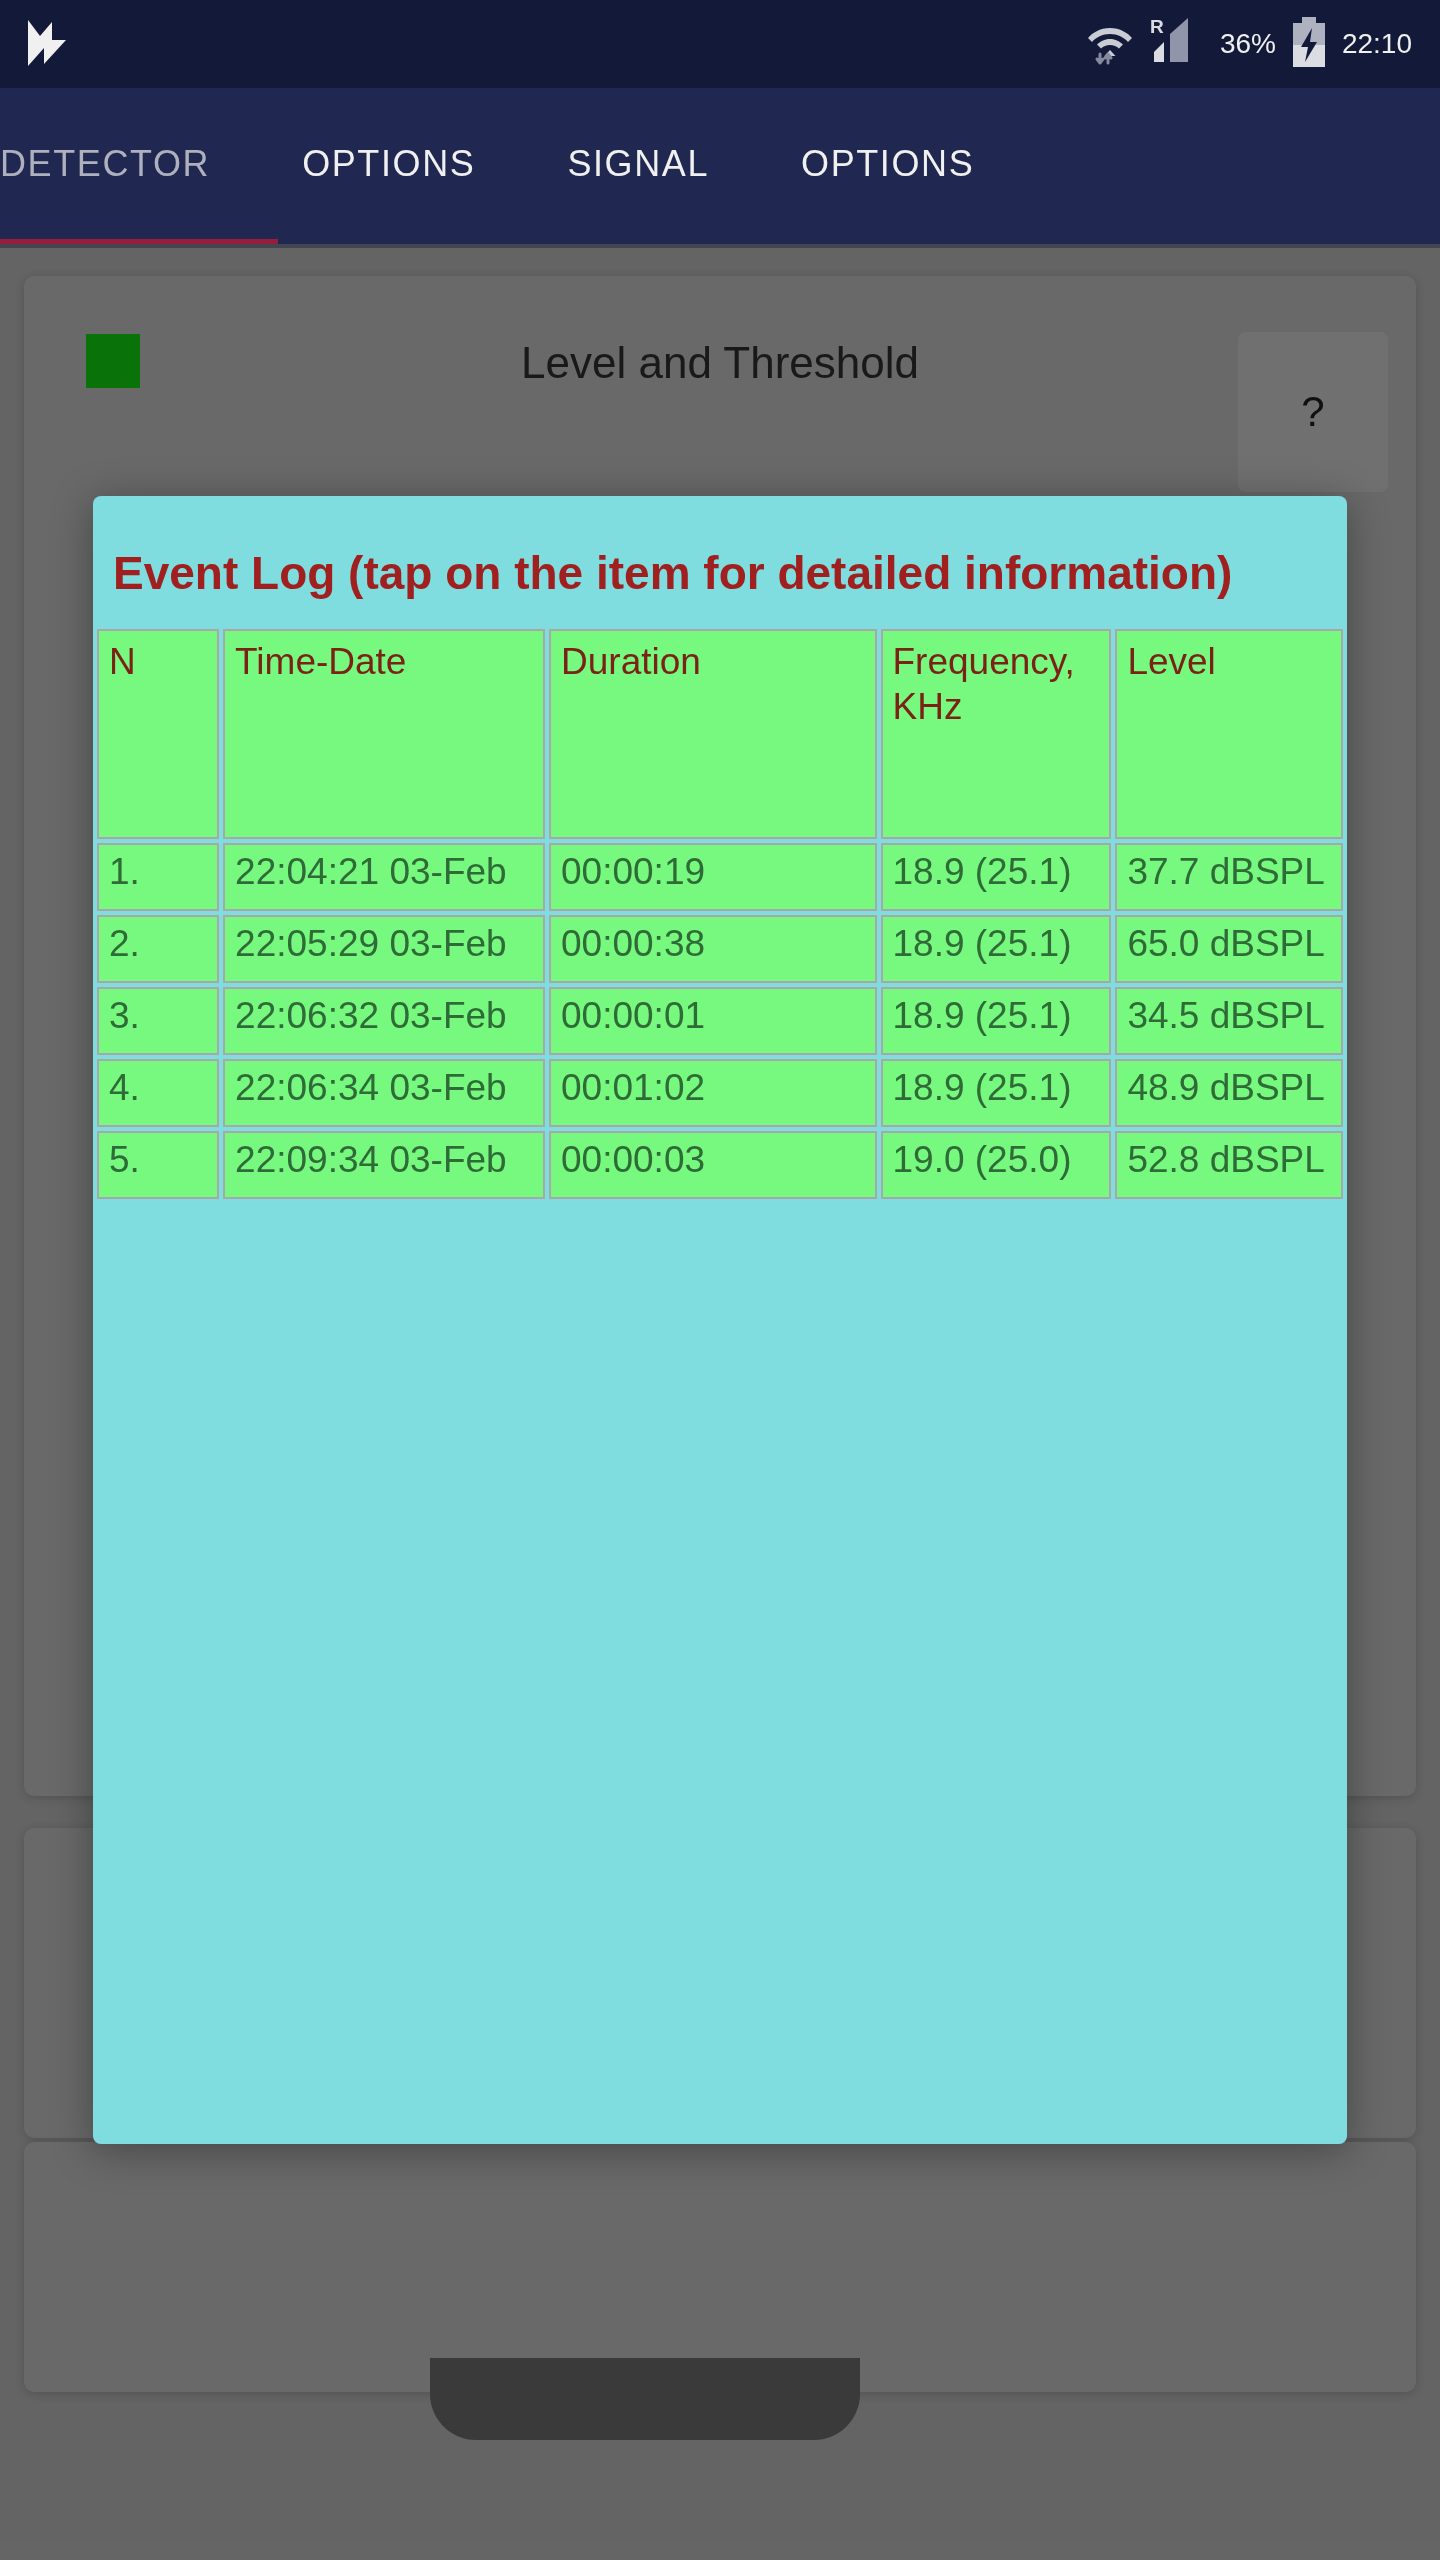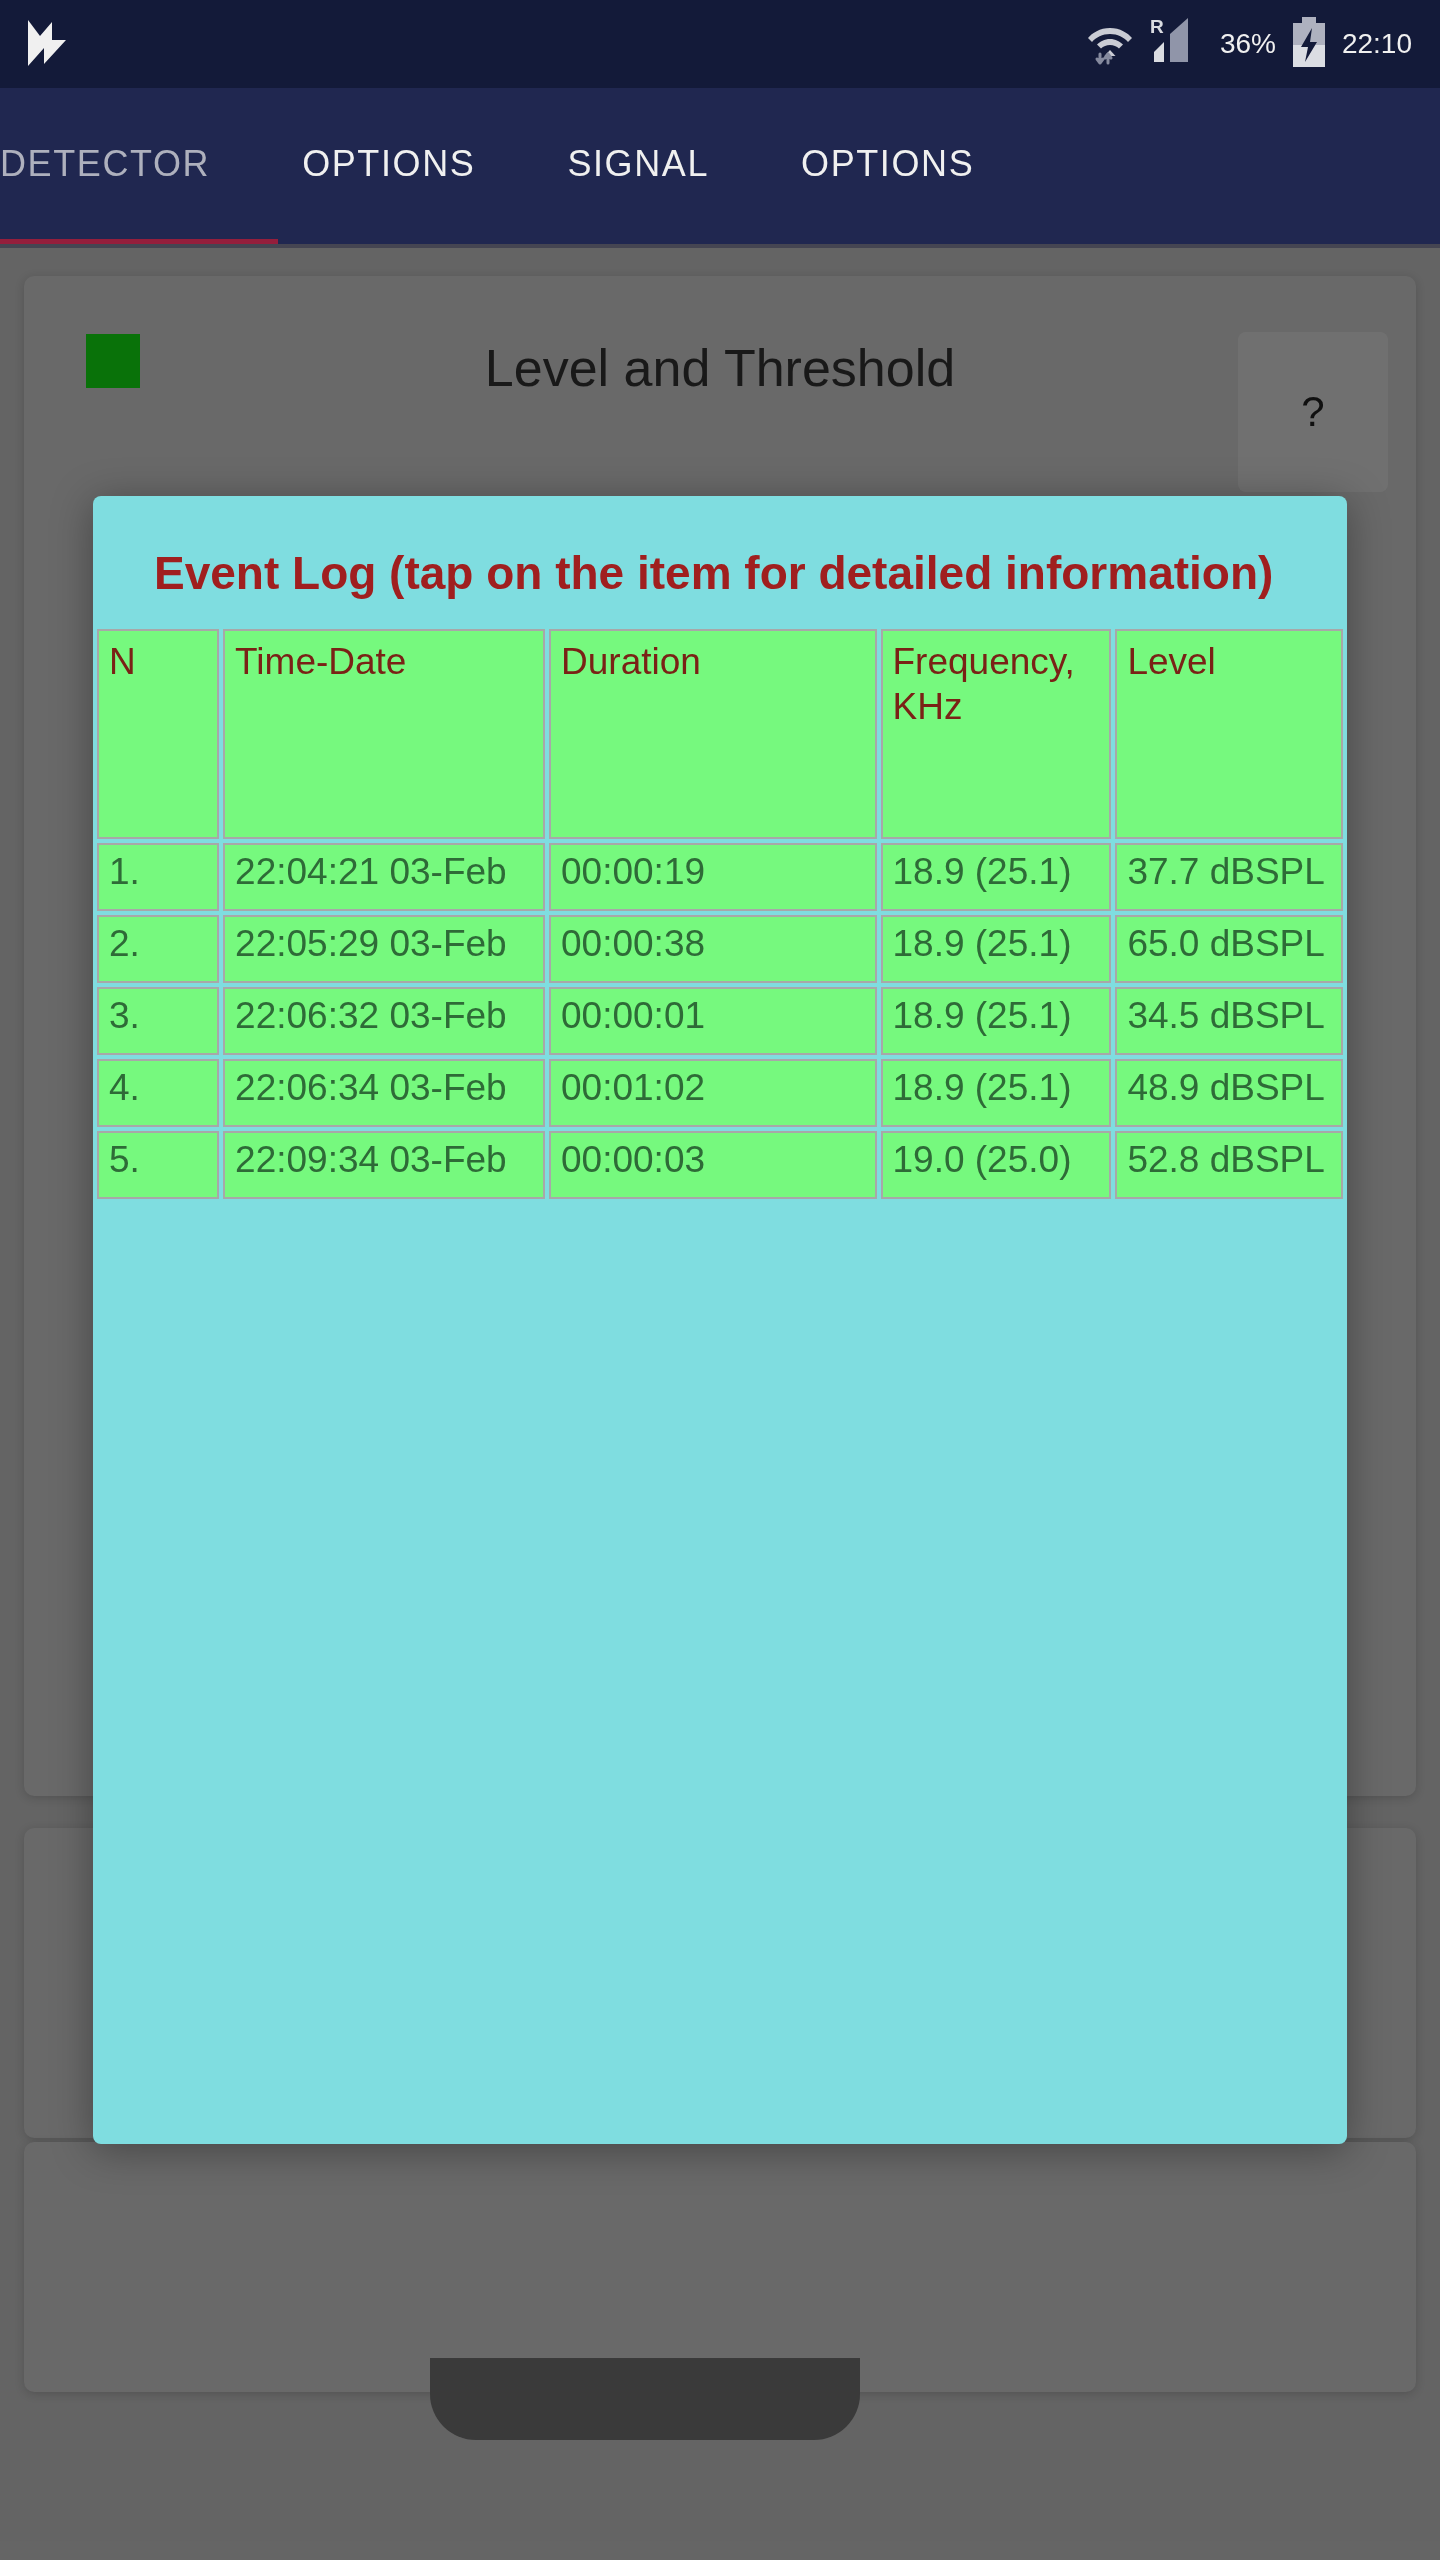--- a/index.html
+++ b/index.html
@@ -107,21 +107,21 @@
 
   #card-level-threshold {
     left: 24px; top: 28px;
     width: 1392px; height: 1520px;
   }
   #card-title {
     position: absolute;
     top: 62px; left: 0;
     width: 100%;
     text-align: center;
-    font-size: 52px;
+    font-size: 44px;
     color: #1b1b1b;
     font-weight: 400;
   }
   #status-square {
     position: absolute;
     left: 62px; top: 58px;
     width: 54px; height: 54px;
     background: #0a7a0a;
   }
   .help-btn {
@@ -216,21 +216,21 @@
     left: 93px;
     top: 496px;
     width: 1254px;
     height: 1648px;
     background: #7fdde0;
     border-radius: 8px;
     box-shadow: 0 6px 40px rgba(0,0,0,0.35);
     overflow: hidden;
   }
   #dialog-title {
-    padding: 48px 48px 0 61px;
+    padding: 48px 48px 0 20px;
     color: #a01f1f;
     font-size: 46px;
     font-weight: 700;
     line-height: 1.28;
   }
 
   #event-table {
     margin: 22px 0 0 0;
     width: 100%;
     border-collapse: separate;

